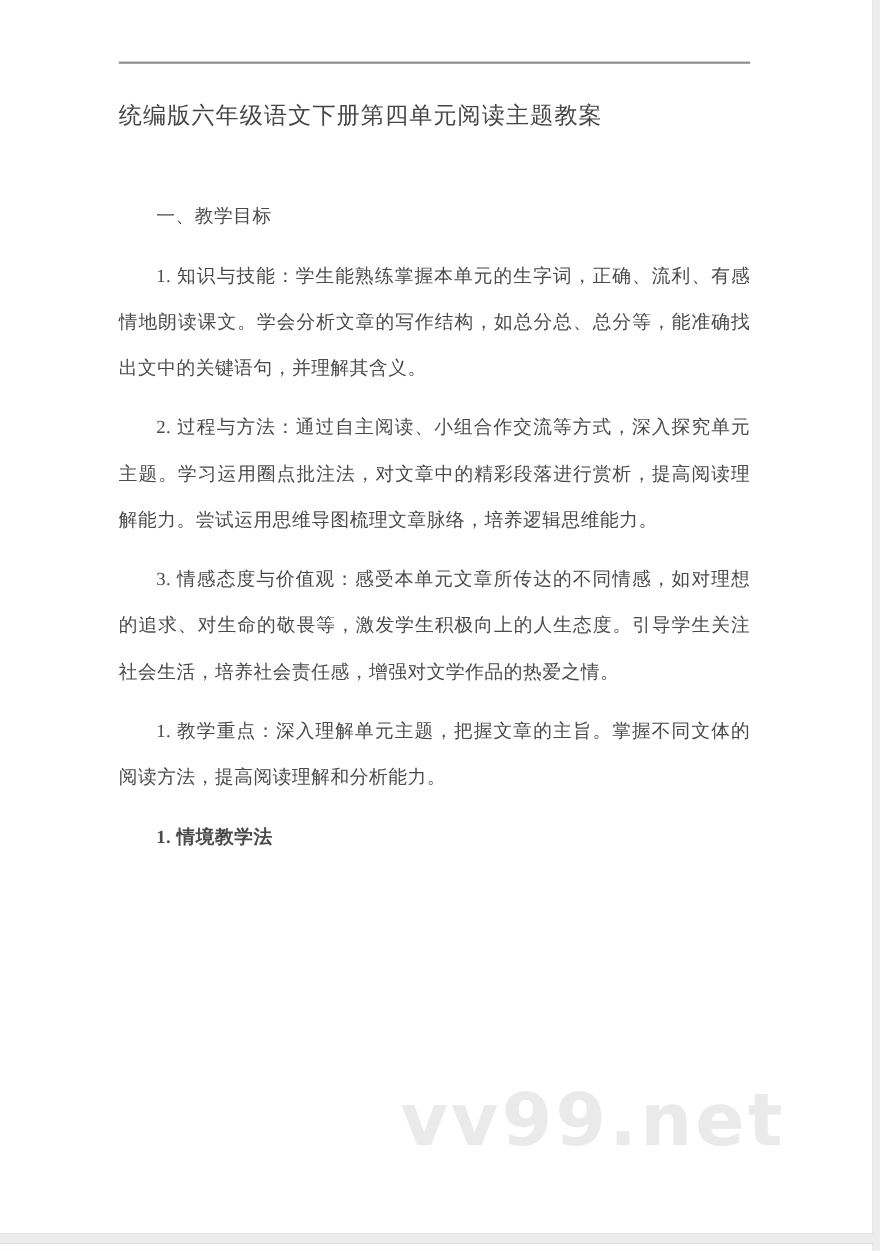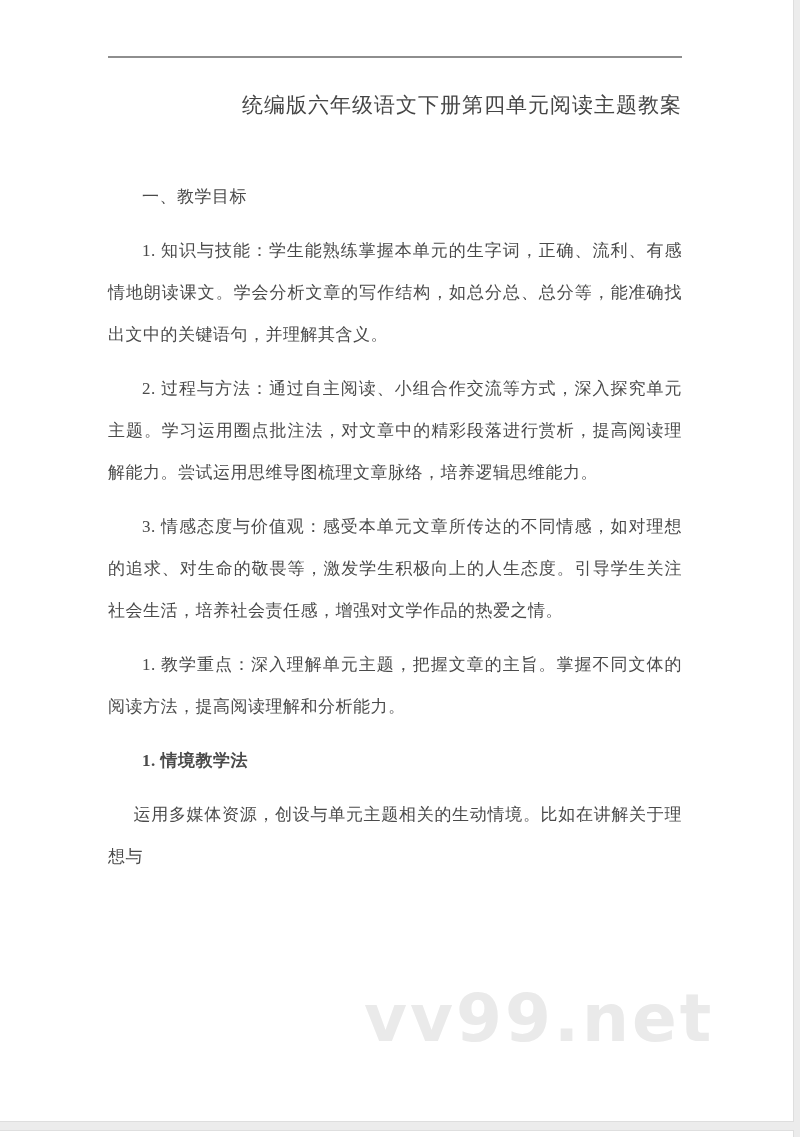--- a/index.html
+++ b/index.html
@@ -30,21 +30,21 @@
     top: 56px;
     width: 574px;
     height: 2px;
     background: #8e8e8e;
   }
   .doc-title {
     position: absolute;
     left: 108px;
     top: 90px;
     width: 574px;
-    text-align: right;
+    text-align: left;
     font-size: 21px;
     letter-spacing: 1px;
     color: #454545;
     font-weight: 500;
     line-height: 30px;
   }
   .content {
     position: absolute;
     left: 108px;
     top: 176px;
@@ -106,20 +106,19 @@
 
   <div class="doc-title"><span>统编版六年级语文下册第四单元阅读主题教案</span></div>
 
   <div class="content">
     <div class="section-heading">一、教学目标</div>
     <div class="paragraph">1. 知识与技能：学生能熟练掌握本单元的生字词，正确、流利、有感情地朗读课文。学会分析文章的写作结构，如总分总、总分等，能准确找出文中的关键语句，并理解其含义。</div>
     <div class="paragraph">2. 过程与方法：通过自主阅读、小组合作交流等方式，深入探究单元主题。学习运用圈点批注法，对文章中的精彩段落进行赏析，提高阅读理解能力。尝试运用思维导图梳理文章脉络，培养逻辑思维能力。</div>
     <div class="paragraph">3. 情感态度与价值观：感受本单元文章所传达的不同情感，如对理想的追求、对生命的敬畏等，激发学生积极向上的人生态度。引导学生关注社会生活，培养社会责任感，增强对文学作品的热爱之情。</div>
     <div class="paragraph">1. 教学重点：深入理解单元主题，把握文章的主旨。掌握不同文体的阅读方法，提高阅读理解和分析能力。</div>
     <div class="method-subheading">1. 情境教学法</div>
-    <div class="paragraph para-last">运用多媒体资源，创设与单元主题相关的生动情境。比如在讲解关于理想与</div>
   </div>
 
   <div class="watermark">vv99.net</div>
 
 </div>
 
 <div class="next-page"></div>
 
 </body></html>

